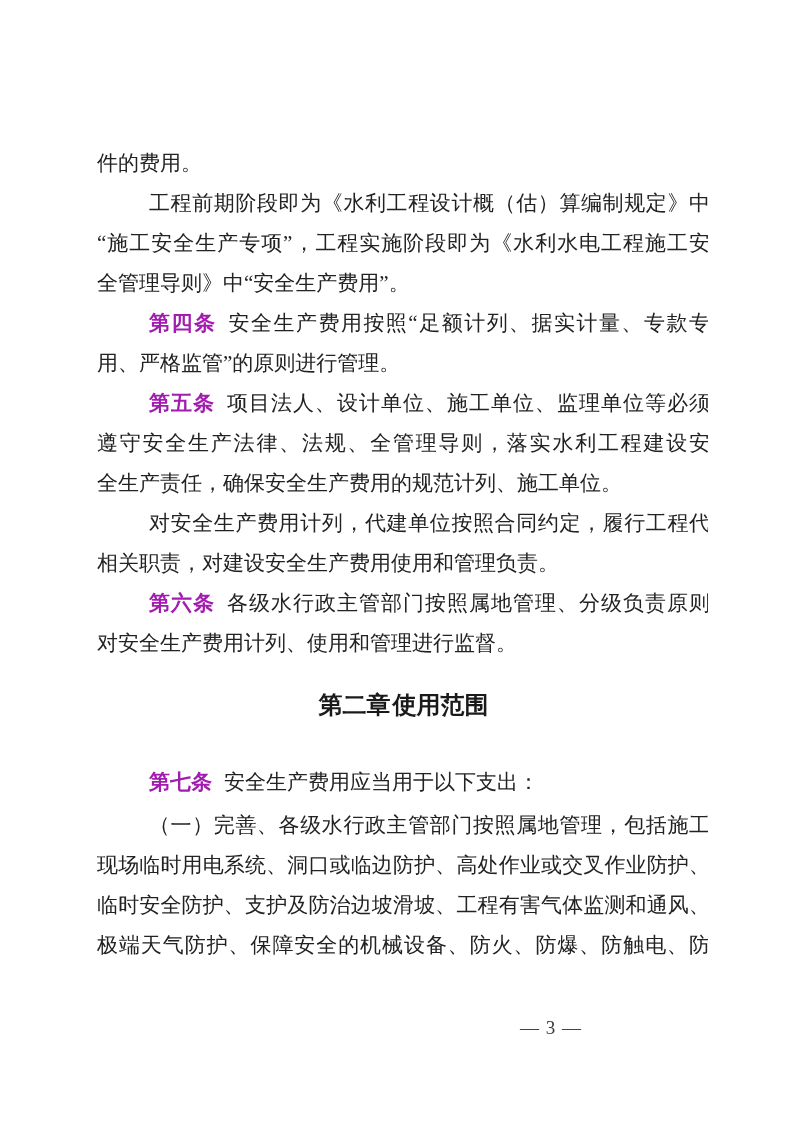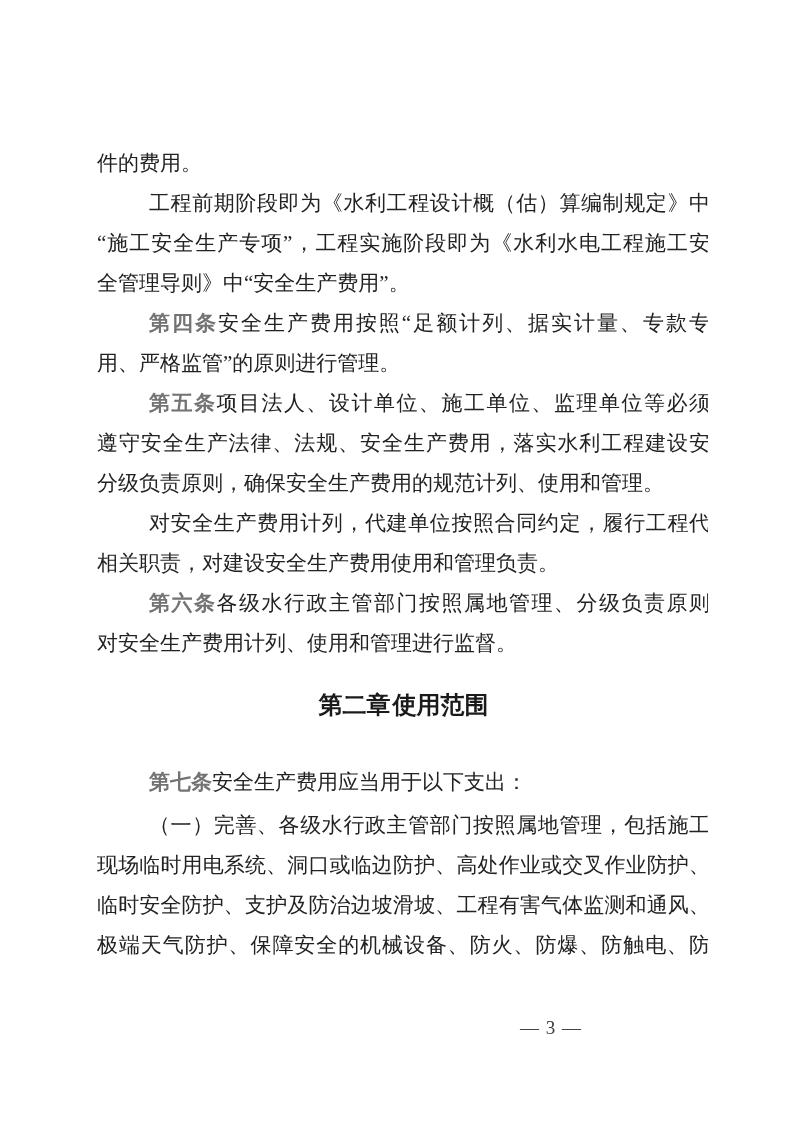--- a/index.html
+++ b/index.html
@@ -34,22 +34,22 @@
     text-align: justify;
     text-align-last: justify;
     overflow: hidden;
   }
   .line.indent {
     text-indent: 52px;
   }
   .seg.bold {
     font-family: Liberation Mono, monospace;
     font-weight: 700;
-    color: #737373;
-    margin-right: 0;
+    color: #a21caf;
+    margin-right: 12px;
   }
   .line.chapter {
     margin-top: 22px;
     text-align: center;
     text-align-last: center;
     font-family: "Liberation Sans", "DejaVu Sans", sans-serif;
     font-weight: 700;
     font-size: 24px;
     color: #1a1a1a;
   }
@@ -79,22 +79,22 @@
 
 <div class="sheet">
   <div class="doc-body" id="doc-body">
       <div class="line"><span class="seg">件的费用。</span></div>
       <div class="line indent justify"><span class="seg">工程前期阶段即为《水利工程设计概（估）算编制规定》中</span></div>
       <div class="line justify"><span class="seg">“施工安全生产专项”，工程实施阶段即为《水利水电工程施工安</span></div>
       <div class="line"><span class="seg">全管理导则》中“安全生产费用”。</span></div>
       <div class="line indent justify"><span class="seg bold">第四条</span><span class="seg">安全生产费用按照“足额计列、据实计量、专款专</span></div>
       <div class="line"><span class="seg">用、严格监管”的原则进行管理。</span></div>
       <div class="line indent justify"><span class="seg bold">第五条</span><span class="seg">项目法人、设计单位、施工单位、监理单位等必须</span></div>
-      <div class="line justify"><span class="seg">遵守安全生产法律、法规、安全生产费用，落实水利工程建设安</span></div>
-      <div class="line"><span class="seg">分级负责原则，确保安全生产费用的规范计列、使用和管理。</span></div>
+      <div class="line justify"><span class="seg">遵守安全生产法律、法规、全管理导则，落实水利工程建设安</span></div>
+      <div class="line"><span class="seg">全生产责任，确保安全生产费用的规范计列、施工单位。</span></div>
       <div class="line indent justify"><span class="seg">对安全生产费用计列，代建单位按照合同约定，履行工程代建</span></div>
       <div class="line"><span class="seg">相关职责，对建设安全生产费用使用和管理负责。</span></div>
       <div class="line indent justify"><span class="seg bold">第六条</span><span class="seg">各级水行政主管部门按照属地管理、分级负责原则</span></div>
       <div class="line"><span class="seg">对安全生产费用计列、使用和管理进行监督。</span></div>
       <div class="line chapter"><span class="seg">第二章</span><span class="seg">使用范围</span></div>
       <div class="line article-lead indent"><span class="seg bold">第七条</span><span class="seg">安全生产费用应当用于以下支出：</span></div>
       <div class="line indent justify"><span class="seg">（一）完善、各级水行政主管部门按照属地管理，包括施工</span></div>
       <div class="line justify"><span class="seg">现场临时用电系统、洞口或临边防护、高处作业或交叉作业防护、</span></div>
       <div class="line justify"><span class="seg">临时安全防护、支护及防治边坡滑坡、工程有害气体监测和通风、</span></div>
       <div class="line justify"><span class="seg">极端天气防护、保障安全的机械设备、防火、防爆、防触电、防</span></div>

